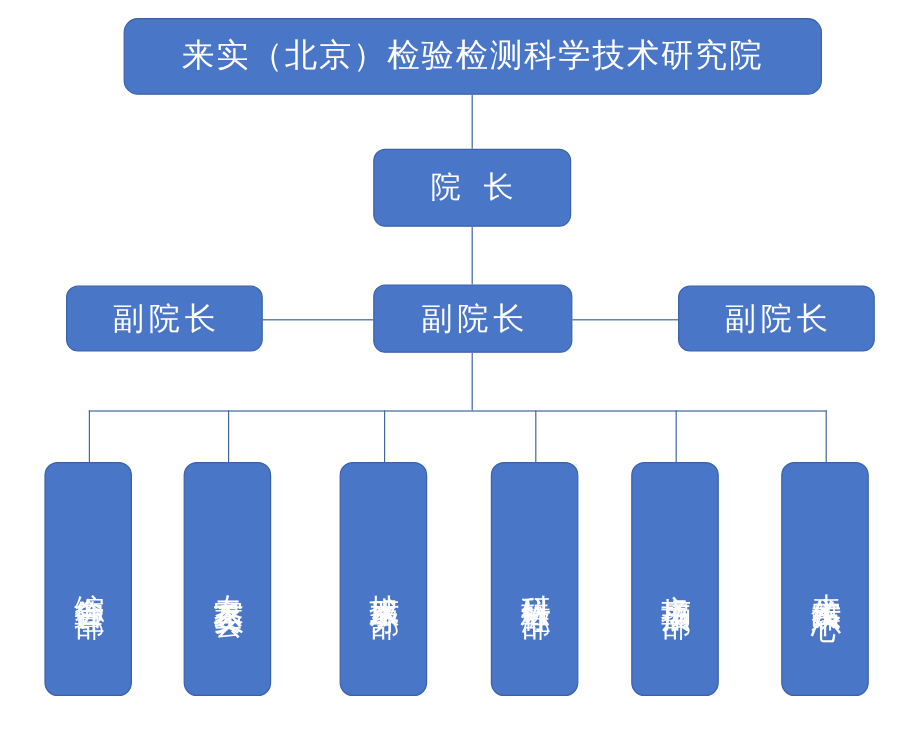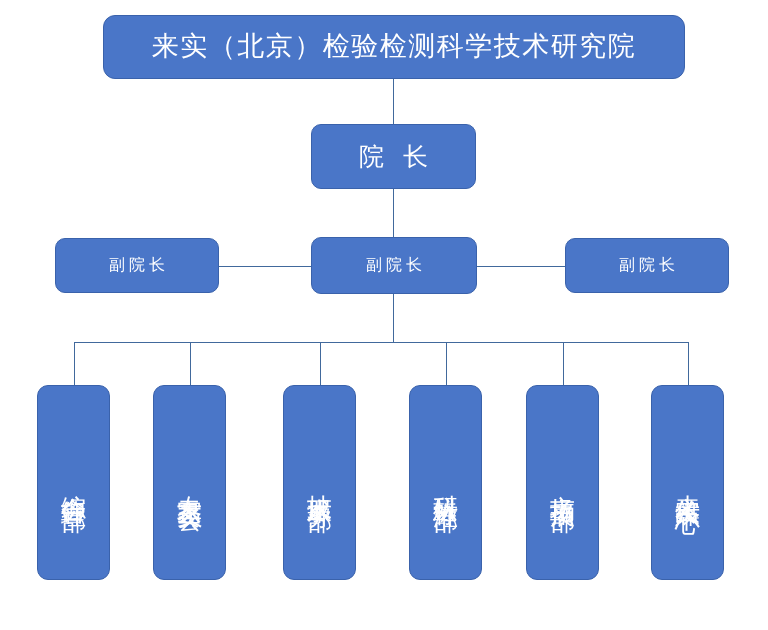--- a/index.html
+++ b/index.html
@@ -66,21 +66,21 @@
     font-size: 25px;
     letter-spacing: 6px;
     text-indent: 6px;
   }
 
   
   .node.deputy {
     top: 238px;
     width: 164px;
     height: 55px;
-    font-size: 16px;
+    font-size: 26px;
     letter-spacing: 4px;
     text-indent: 4px;
   }
   .node.deputy.d-left   { left: 55px; }
   .node.deputy.d-center { left: 311px; top: 237px; height: 57px; width: 166px; }
   .node.deputy.d-right  { left: 565px; }
 
   
   .node.dept {
     top: 385px;

